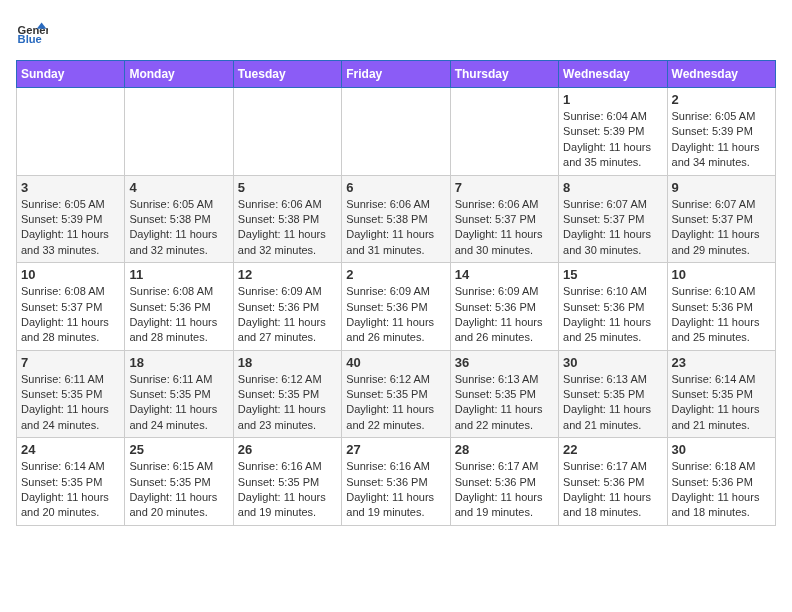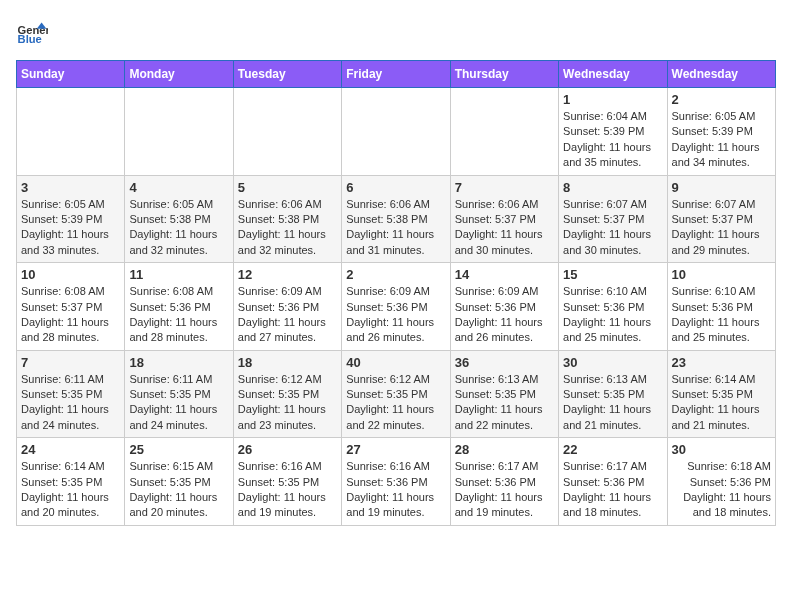--- a/index.html
+++ b/index.html
@@ -308,20 +308,20 @@
         </td>
         <td>
           <span class="day-num">22</span>
           <div class="day-info" style="white-space: pre-line;">Sunrise: 6:17 AM
 Sunset: 5:36 PM
 Daylight: 11 hours
 and 18 minutes.</div>
         </td>
         <td>
           <span class="day-num">30</span>
-          <div class="day-info" style="white-space: pre-line; text-align: right;">Sunrise: 6:18 AM
+          <div class="day-info" style="white-space: pre-line;">Sunrise: 6:18 AM
 Sunset: 5:36 PM
 Daylight: 11 hours
 and 18 minutes.</div>
         </td>
       </tr>
     </tbody>
 </table>
 
 </body></html>

